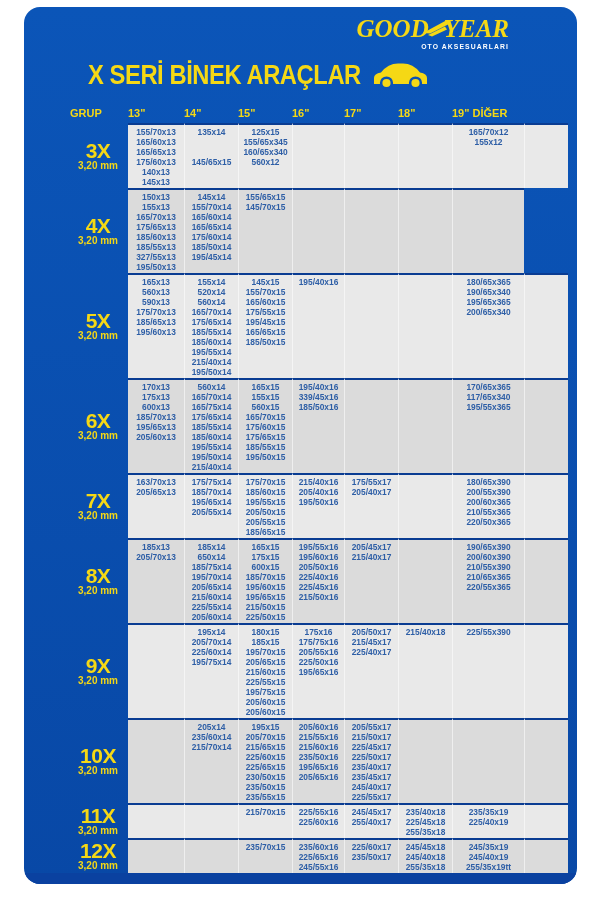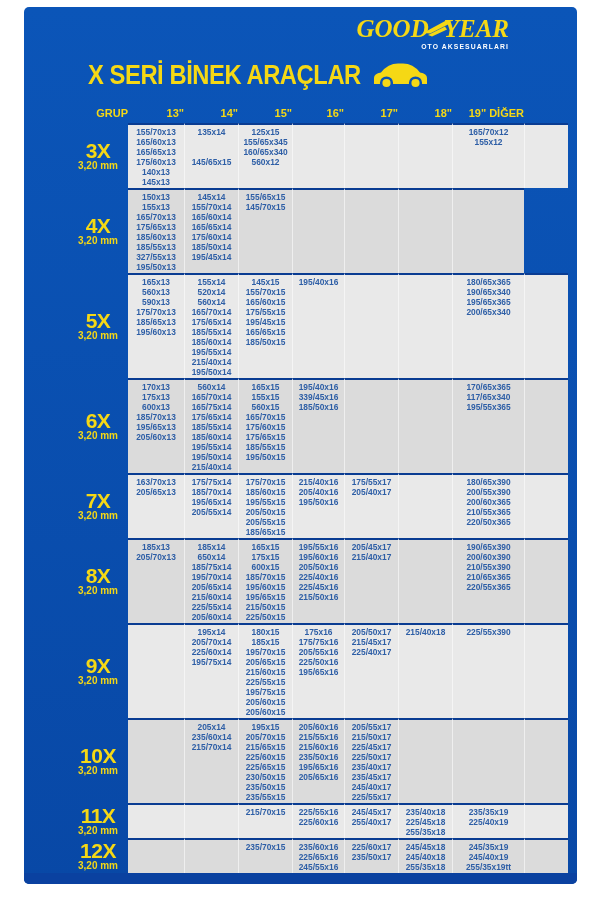--- a/index.html
+++ b/index.html
@@ -1,36 +1,36 @@
 <!DOCTYPE html>
 <html style="--card_blue: #0b55b8; --card_blue_dark: #0848a6; --navy_divider: #0a3c92; --brand_yellow: #f5d815; --row_light: #e9e9e9; --row_dark: #dbdbdb; --value_blue: #2d5ea6; --footer_navy: #0a41a0;"><head>
 <meta charset="utf-8">
 <style>
   * { box-sizing: border-box; margin: 0; padding: 0; }
   html,body { width:600px; height:900px; background:#fff; font-family:"Liberation Sans",sans-serif; }
   .card {
     position:absolute; left:24px; top:7px; width:553px; height:877px;
     background:linear-gradient(180deg, var(--card_blue,#0b55b8), var(--card_blue_dark,#0848a6));
-    border-radius:5px; overflow:hidden;
+    border-radius:16px; overflow:hidden;
   }
   
   .header { position:relative; height:96px; }
   .logo { position:absolute; top:9px; right:68px; text-align:right; }
   .logo-main { display:flex; align-items:center; justify-content:flex-end;
     font-family:"Liberation Serif",serif; font-style:italic; font-weight:bold;
     color:var(--brand_yellow,#f5d815); font-size:25px; line-height:26px; white-space:nowrap; }
   .logo-sub { color:#fff; font-size:6.8px; letter-spacing:1.1px; margin-top:1px; font-weight:bold; }
   .title-row { position:absolute; left:64px; top:50px; display:flex; align-items:center; height:36px; }
   .title { color:var(--brand_yellow,#f5d815); font-size:27px; font-weight:bold; letter-spacing:-0.5px;
     white-space:nowrap; transform:scaleX(.88); transform-origin:left center; }
   .car { margin-left:-28px; flex:0 0 auto; }
   
   .thead, .grow { display:grid; grid-template-columns:104px 56px 54px 54px 52px 54px 54px 72px 44px; width:544px; }
   .thead { height:20px; align-items:center; }
-  .th { color:var(--brand_yellow,#f5d815); font-weight:bold; font-size:11px; text-align:right; white-space:nowrap; }
+  .th { color:var(--brand_yellow,#f5d815); font-weight:bold; font-size:11px; text-align:left; white-space:nowrap; }
   .th.grup { padding-left:46px; }
   .gcell { display:flex; flex-direction:column; align-items:center; justify-content:center; padding-left:44px; }
   .gname { color:var(--brand_yellow,#f5d815); font-size:21px; font-weight:bold; line-height:19px; letter-spacing:-0.5px; }
   .gmm   { color:var(--brand_yellow,#f5d815); font-size:10px; font-weight:bold; }
   .dcell { padding:2px 0 1px; border-top:2px solid var(--navy_divider,#0a3c92); }
   .dcell + .dcell { border-left:1px solid rgba(255,255,255,.55); }
   .grow:nth-child(odd)  .dcell { background:var(--row_light,#e9e9e9); }
   .grow:nth-child(even) .dcell { background:var(--row_dark,#dbdbdb); }
   .line { height:10px; line-height:10px; font-size:8.4px; font-weight:bold;
     color:var(--value_blue,#2d5ea6); text-align:center; white-space:nowrap; }

